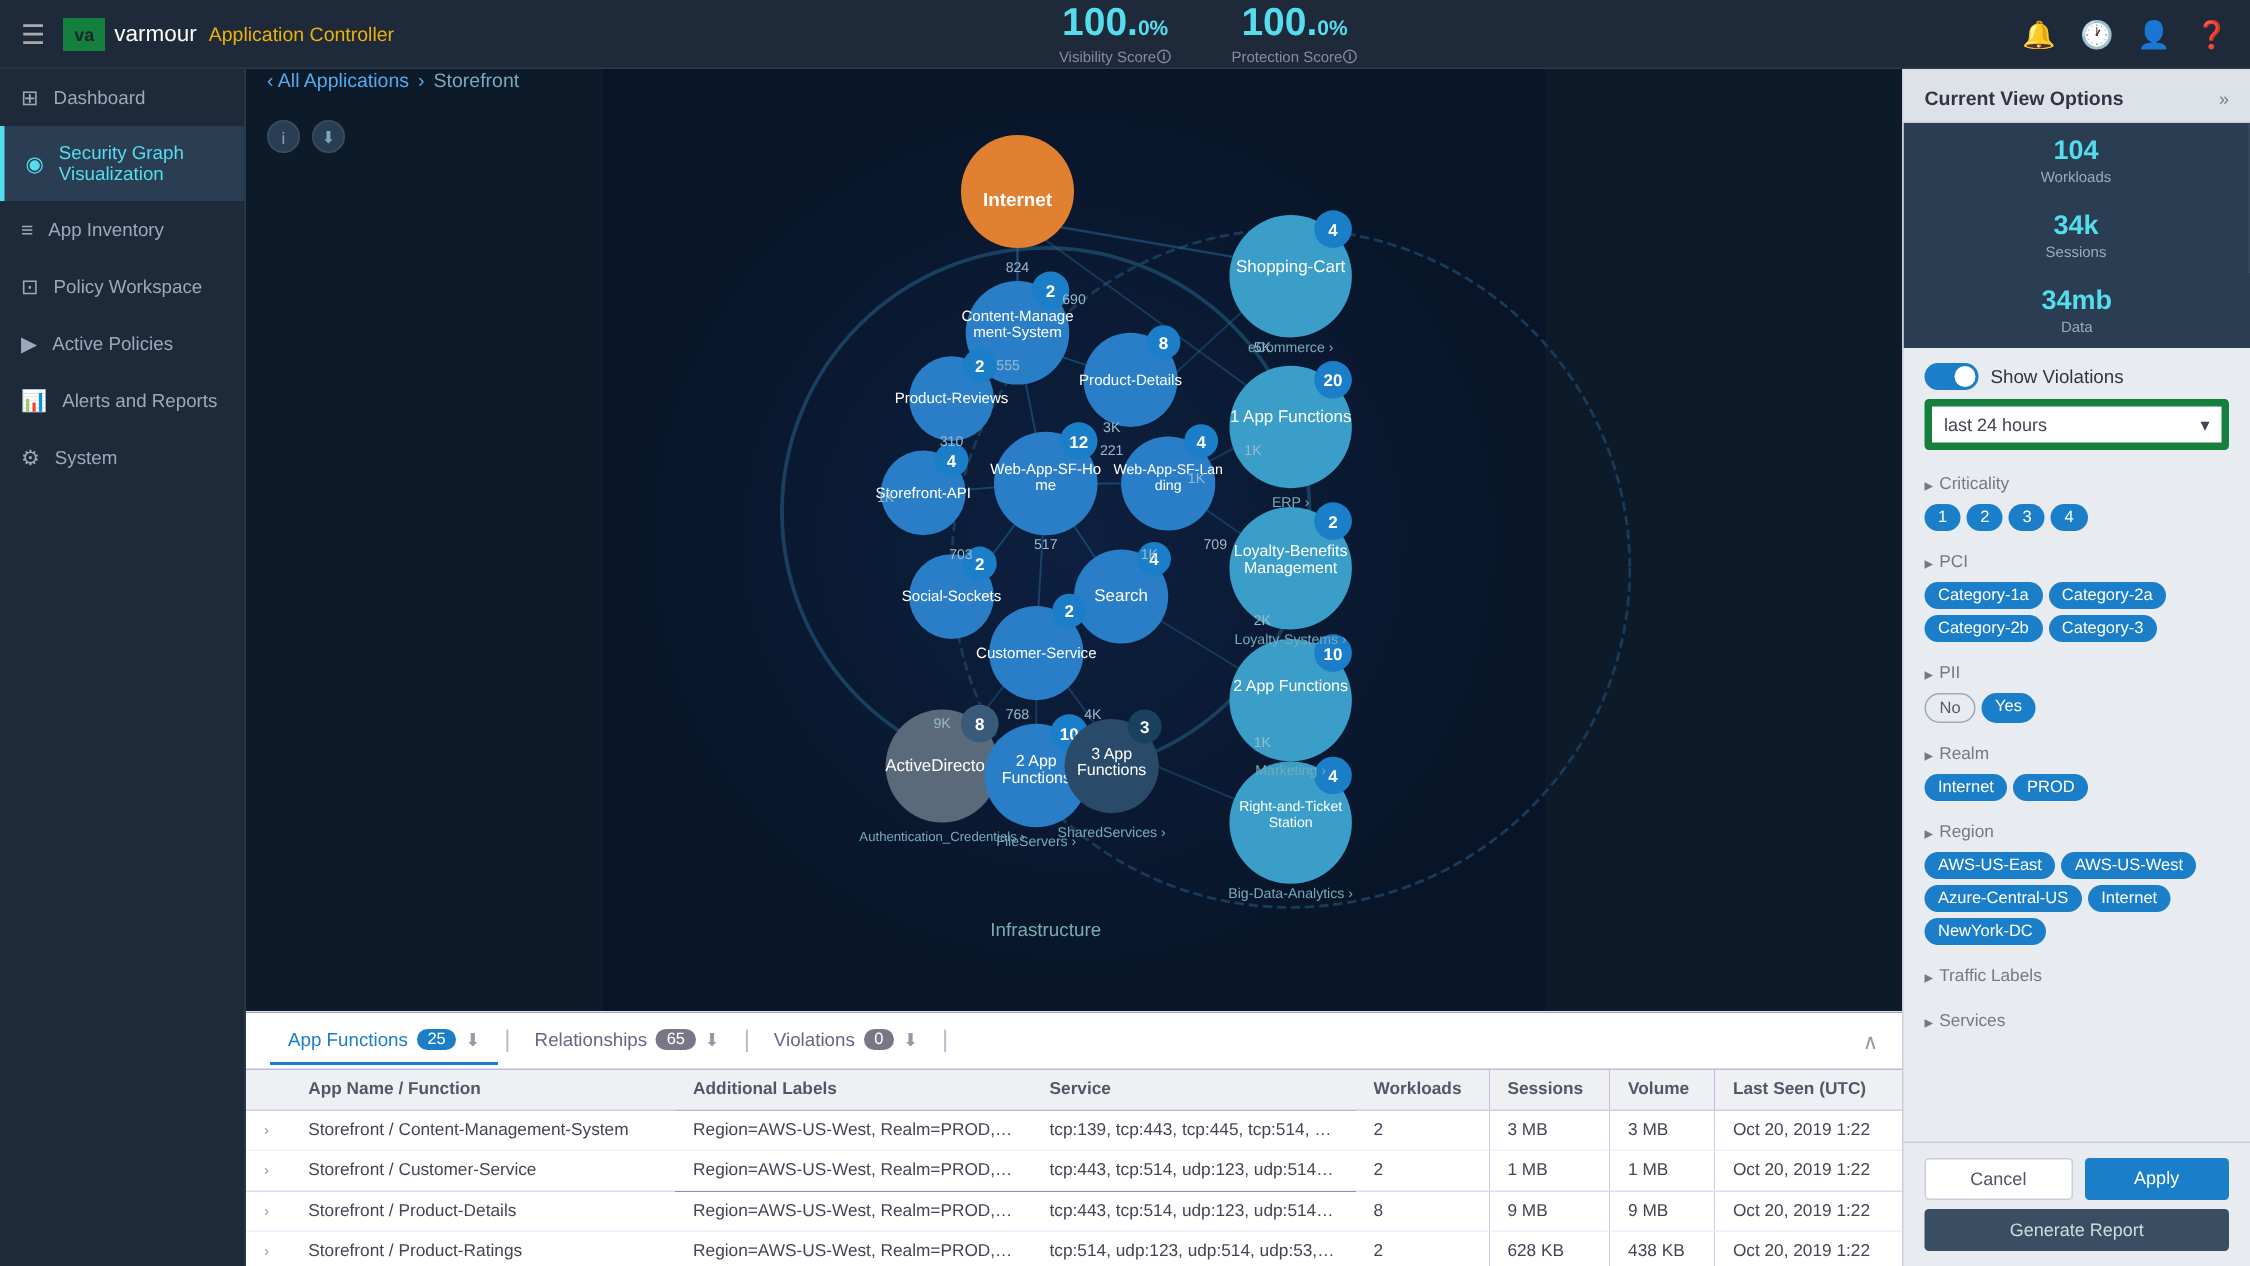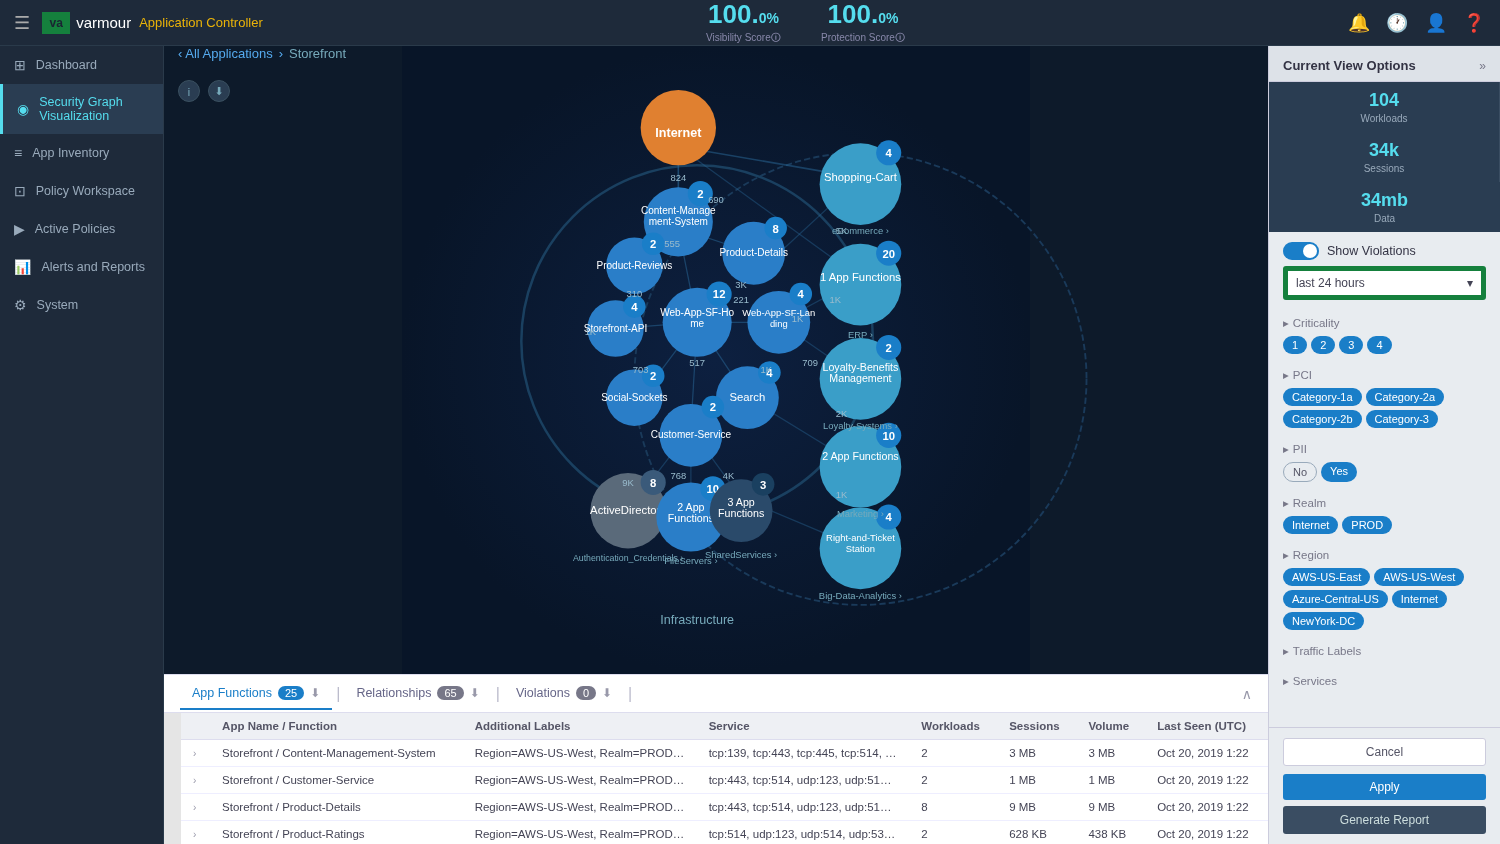--- a/index.html
+++ b/index.html
@@ -36,31 +36,31 @@
     .breadcrumb { position: absolute; top: 0; left: 14px; display: flex; align-items: center; gap: 6px; font-size: 13px; color: #7ab; z-index: 10; }
     .breadcrumb a { color: #5ae; text-decoration: none; }
     .breadcrumb .sep { color: #5ae; }
     .breadcrumb-icons { position: absolute; top: 34px; left: 14px; display: flex; gap: 8px; z-index: 10; }
     .breadcrumb-icon-btn { width: 22px; height: 22px; border-radius: 50%; background: #2a3d52; border: 1px solid #3a5060; display: flex; align-items: center; justify-content: center; cursor: pointer; color: #7ab; font-size: 11px; }
 
     
     .graph-canvas { position: absolute; inset: 0; }
 
     
-    .bottom-panel { background: #e5e5e5; border-top: 1px solid #dde; flex-shrink: 0; height: 170px; overflow: hidden; }
+    .bottom-panel { background: #4c1d95; border-top: 1px solid #dde; flex-shrink: 0; height: 170px; overflow: hidden; }
     .bottom-tabs { display: flex; align-items: center; padding: 0 16px; border-bottom: 1px solid #dde; background: #fff; height: 38px; gap: 0; }
     .bottom-tab { padding: 8px 12px; font-size: 12.5px; color: #668; cursor: pointer; border-bottom: 2px solid transparent; display: flex; align-items: center; gap: 6px; }
     .bottom-tab.active { color: #1a7ec8; border-bottom: 2px solid #1a7ec8; }
     .bottom-tab .tab-count { background: #1a7ec8; color: #fff; border-radius: 10px; padding: 1px 7px; font-size: 11px; }
     .tab-sep { color: #bbc; margin: 0 4px; }
     .tab-icon { color: #99a; font-size: 12px; cursor: pointer; }
     .close-btn { margin-left: auto; color: #99a; cursor: pointer; font-size: 14px; }
 
     
-    .table-container { overflow: auto; height: calc(170px - 38px); padding-left: 17px; }
+    .table-container { overflow: auto; height: calc(170px - 38px); }
     table { width: 100%; border-collapse: collapse; font-size: 12px; }
     thead tr { background: #eef0f4; }
     thead th { padding: 7px 12px; text-align: left; font-weight: 600; color: #556; border-bottom: 1px solid #dde; font-size: 11.5px; white-space: nowrap; }
     tbody tr { background: #fff; border-bottom: 1px solid #eef; }
     tbody td { padding: 7px 12px; color: #445; font-size: 11.5px; }
     .expand-btn { color: #99a; cursor: pointer; font-size: 10px; }
 
     
     .right-panel { width: 232px; background: #e8ecf0; flex-shrink: 0; border-left: 1px solid #ccd; display: flex; flex-direction: column; overflow: hidden; }
     .right-panel-header { display: flex; align-items: center; justify-content: space-between; padding: 12px 14px 8px; background: #dde2e8; border-bottom: 1px solid #ccd; flex-shrink: 0; }
@@ -535,20 +535,20 @@
 
       <div class="filter-section">
         <div class="filter-section-header">
           <span>▸</span>
           <span>Services</span>
         </div>
       </div>
     </div>
 
     <div class="right-panel-footer">
-      <div style="display:flex;gap:8px;flex-direction:column;">
+      <div style="display:flex;gap:8px;">
         <div class="btn-cancel" style="flex:1;">Cancel</div>
         <div class="btn-apply" style="flex:1;">Apply</div>
       </div>
       <div class="btn-generate">Generate Report</div>
     </div>
   </div>
 </div>
 
 </body></html>

